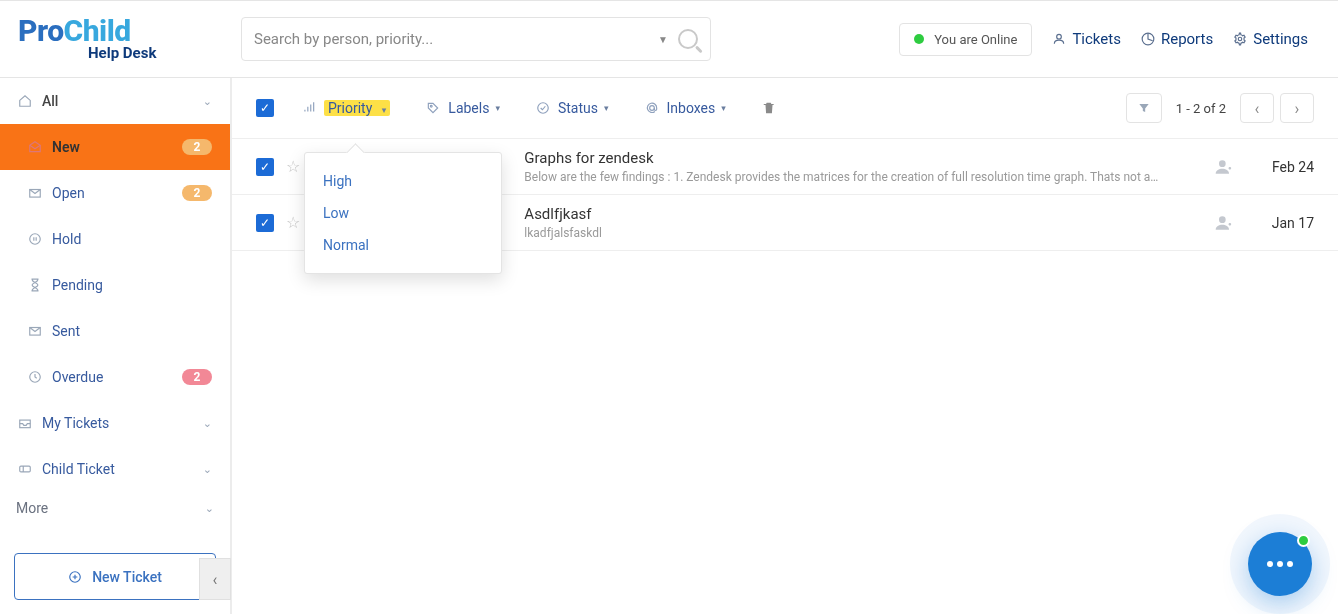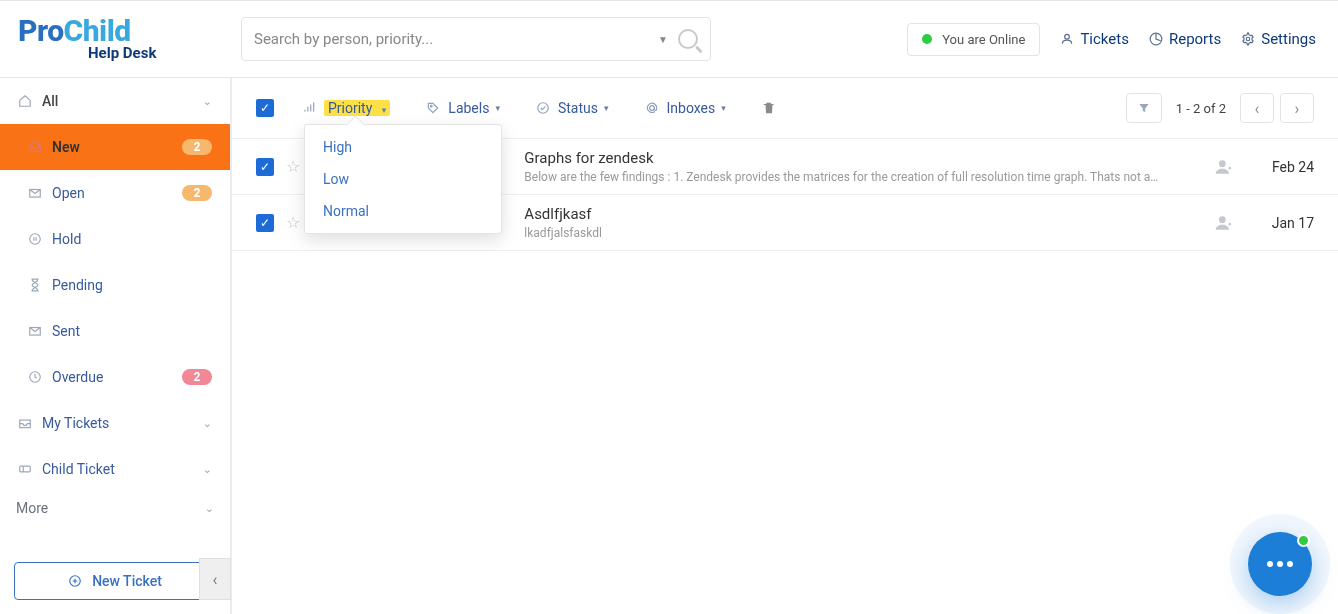--- a/index.html
+++ b/index.html
@@ -18,40 +18,40 @@
   .search-caret { margin-right: 10px; color: #888; font-size: 10px; cursor: pointer; }
   .search-icon { width: 20px; height: 20px; border: 2.5px solid #c9c9c9; border-radius: 50%; position: relative; }
   .search-icon::after { content: ""; position: absolute; width: 8px; height: 2.5px; background: #c9c9c9; top: 17px; left: 15px; transform: rotate(45deg); border-radius: 2px; }
 
   .spacer { flex: 1; }
   .status-pill { display: inline-flex; align-items: center; border: 1px solid #e3e3e3; border-radius: 4px; padding: 8px 14px; color: #555; font-size: 13px; cursor: pointer; }
   .status-dot { width: 10px; height: 10px; border-radius: 50%; background: #2ecc40; margin-right: 10px; }
 
   .nav-link { display: inline-flex; align-items: center; color: #0e3a7b; font-size: 15px; font-weight: 400; margin-left: 20px; cursor: pointer; }
   .nav-link .icon { margin-right: 6px; color: #5b6f8f; }
-  .nav-link:last-child { margin-right: 4px; }
+  .nav-link:last-child { margin-right: 12px; }
 
   
   .content { display: flex; height: calc(100% - 78px); }
   .sidebar { width: 232px; border-right: 2px solid #ececec; position: relative; display: flex; flex-direction: column; }
   .sidebar-scroll { overflow-y: auto; flex: 1; }
   .sb-item { display: flex; align-items: center; height: 46px; padding: 0 18px 0 18px; color: #375a9e; font-size: 14px; cursor: pointer; position: relative; }
   .sb-item.head { color: #444; font-weight: 500; }
   .sb-item.active { background: #f97316; font-weight: 600; color: #333; }
   .sb-item .sb-icon { width: 24px; color: #9aa7b8; font-size: 14px; flex-shrink: 0; }
   .sb-item.indent { padding-left: 28px; }
   .sb-item .chev { margin-left: auto; color: #9aa7b8; font-size: 11px; }
   .badge { min-width: 30px; padding: 1px 10px; border-radius: 12px; color: #fff; font-size: 12px; font-weight: 700; text-align: center; margin-left: auto; }
   .badge-orange { background: #f5b86c; }
   .badge-red { background: #f28896; }
   .more-link { color: #6b7280; padding: 8px 16px; font-size: 14px; cursor: pointer; display: flex; align-items: center; }
   .more-link .chev { margin-left: auto; color: #9aa7b8; font-size: 11px; }
 
   .sidebar-footer { padding: 14px; border-top: 0; }
-  .new-ticket-btn { width: 100%; height: 38px; border: 1px solid #3b72c0; border-radius: 4px; background: #fff; color: #3b72c0; font-size: 14px; font-weight: 500; cursor: pointer; display: flex; align-items: center; justify-content: center; gap: 10px; }
+  .new-ticket-btn { width: 100%; height: 47px; border: 1px solid #3b72c0; border-radius: 4px; background: #fff; color: #3b72c0; font-size: 14px; font-weight: 500; cursor: pointer; display: flex; align-items: center; justify-content: center; gap: 10px; }
   .collapse-btn { position: absolute; right: -1px; bottom: 14px; width: 32px; height: 42px; background: #efefef; border: 1px solid #e0e0e0; display: flex; align-items: center; justify-content: center; color: #777; cursor: pointer; }
 
   .main { flex: 1; display: flex; flex-direction: column; position: relative; }
   .toolbar { height: 60px; display: flex; align-items: center; padding: 0 24px; }
   .checkbox { width: 18px; height: 18px; background: #1c6bd6; border-radius: 2px; display: inline-flex; align-items: center; justify-content: center; color: #fff; font-size: 12px; cursor: pointer; margin-right: 28px; }
   .tb-btn { display: inline-flex; align-items: center; color: #375a9e; font-size: 14px; margin-right: 36px; cursor: pointer; }
   .tb-btn .icon { margin-right: 8px; color: #8fa1bd; font-size: 14px; }
   .tb-btn .caret { margin-left: 6px; font-size: 9px; color: #6a7e9f; }
   .tb-trash { color: #8a8a8a; font-size: 15px; margin-right: 24px; cursor: pointer; }
 
@@ -69,21 +69,21 @@
   .row .checkbox { margin-right: 12px; }
   .star { color: #c6c6c6; font-size: 16px; margin-right: 18px; cursor: pointer; }
   .row-gap { width: 206px; } 
   .row-body { flex: 1; min-width: 0; }
   .row-title { color: #333; font-size: 15px; margin-bottom: 3px; white-space: nowrap; overflow: hidden; text-overflow: ellipsis; }
   .row-snippet { color: #9a9a9a; font-size: 12px; white-space: nowrap; overflow: hidden; text-overflow: ellipsis; }
   .assignee-ic { color: #c4c8cf; margin: 0 22px; font-size: 18px; }
   .row-date { color: #333; font-size: 14px; width: 58px; text-align: right; }
 
   
-  .dropdown { position: absolute; top: 46px; left: 72px; width: 198px; background: #fff; border: 1px solid #e4e4e4; border-radius: 3px; box-shadow: 0 6px 18px rgba(0,0,0,0.13); z-index: 20; padding: 6px 0; }
+  .dropdown { position: absolute; top: 74px; left: 72px; width: 198px; background: #fff; border: 1px solid #e4e4e4; border-radius: 3px; box-shadow: 0 6px 18px rgba(0,0,0,0.13); z-index: 20; padding: 12px 0; }
   .dropdown::before { content: ""; position: absolute; top: -7px; left: 44px; width: 12px; height: 12px; background: #fff; border-left: 1px solid #e4e4e4; border-top: 1px solid #e4e4e4; transform: rotate(45deg); }
   .dd-item { padding: 8px 18px; color: #3b72c0; font-size: 14px; cursor: pointer; }
 
   
   .chat-widget { position: absolute; right: 26px; bottom: 18px; width: 64px; height: 64px; border-radius: 50%; background: #1c7ed6; display: flex; align-items: center; justify-content: center; box-shadow: 0 8px 24px rgba(28,126,214,0.35), 0 0 0 18px rgba(28,126,214,0.06); cursor: pointer; }
   .chat-widget .dots { display: flex; gap: 4px; }
   .chat-widget .dots span { width: 6px; height: 6px; border-radius: 50%; background: #fff; }
   .chat-widget .green { position: absolute; top: 2px; right: 2px; width: 13px; height: 13px; border-radius: 50%; background: #2ecc40; border: 2px solid #fff; }
 
   svg { display: block; }

